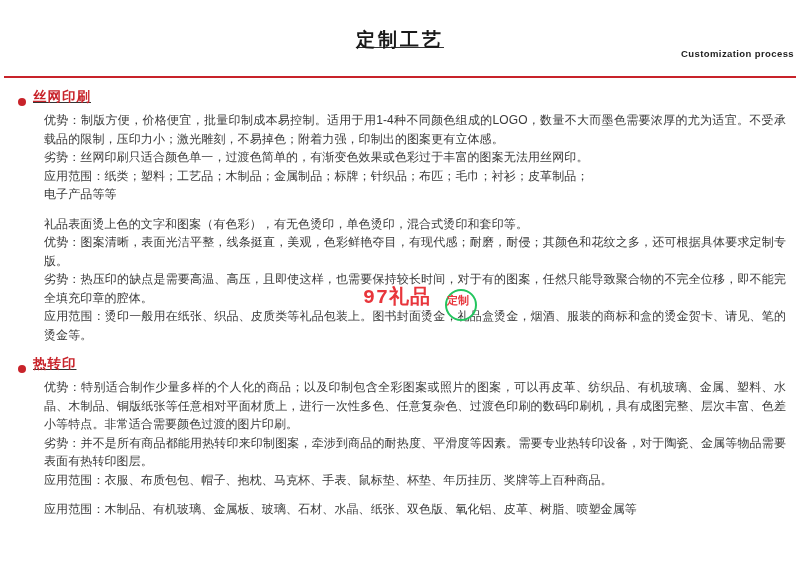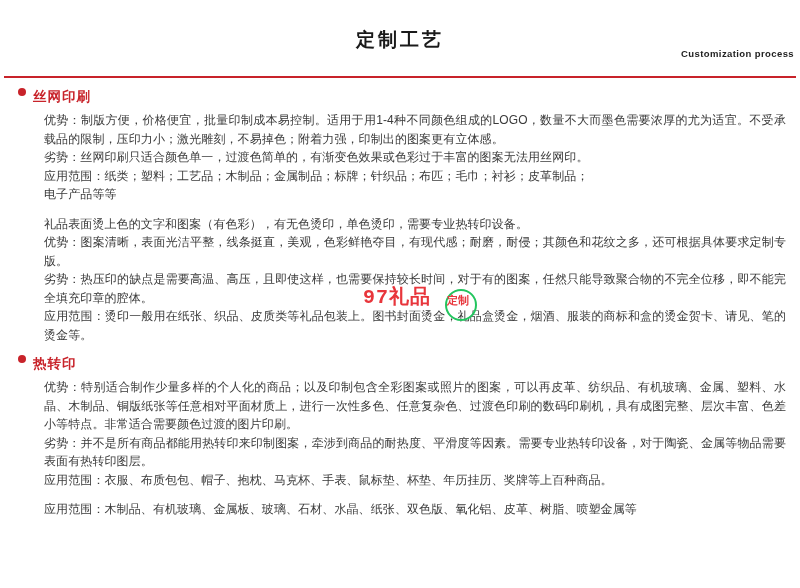--- a/index.html
+++ b/index.html
@@ -17,20 +17,21 @@
   }
   .page {
     position: relative;
     width: 800px;
     height: 588px;
     box-sizing: border-box;
   }
   .header {
     position: relative;
     height: 72px;
+    text-decoration: underline;
   }
   .main-title {
     text-align: center;
     font-size: 19px;
     font-weight: bold;
     color: #1a1a1a;
     letter-spacing: 3px;
     padding-top: 30px;
     line-height: 1;
   }
@@ -49,22 +50,23 @@
     margin: 4px 4px 0 4px;
   }
   .content {
     padding: 10px 14px 0 14px;
   }
   .section {
     margin-bottom: 11px;
   }
   .section-head {
     display: flex;
-    align-items: flex-start;
+    align-items: flex-end;
     margin-bottom: 5px;
+    text-decoration: underline;
   }
   .bullet {
     width: 8px;
     height: 8px;
     border-radius: 50%;
     background: #c8232a;
     margin-right: 7px;
     flex: 0 0 auto;
     margin-left: 4px;
   }
@@ -132,21 +134,21 @@
         <span class="bullet"></span>
         <span class="section-title">丝网印刷</span>
       </div>
       <div class="para">优势：制版方便，价格便宜，批量印制成本易控制。适用于用1-4种不同颜色组成的LOGO，数量不大而墨色需要浓厚的尤为适宜。不受承载品的限制，压印力小；激光雕刻，不易掉色；附着力强，印制出的图案更有立体感。</div>
       <div class="para">劣势：丝网印刷只适合颜色单一，过渡色简单的，有渐变色效果或色彩过于丰富的图案无法用丝网印。</div>
       <div class="para">应用范围：纸类；塑料；工艺品；木制品；金属制品；标牌；针织品；布匹；毛巾；衬衫；皮革制品；</div>
       <div class="para">电子产品等等</div>
     </div>
 
     <div class="section">
-      <div class="para">礼品表面烫上色的文字和图案（有色彩），有无色烫印，单色烫印，需要专业热转印设备。</div>
+      <div class="para">礼品表面烫上色的文字和图案（有色彩），有无色烫印，单色烫印，混合式烫印和套印等。</div>
       <div class="para">优势：图案清晰，表面光洁平整，线条挺直，美观，色彩鲜艳夺目，有现代感；耐磨，耐侵；其颜色和花纹之多，还可根据具体要求定制专版。</div>
       <div class="para">劣势：热压印的缺点是需要高温、高压，且即使这样，也需要保持较长时间，对于有的图案，任然只能导致聚合物的不完全位移，即不能完全填充印章的腔体。</div>
       <div class="para">应用范围：烫印一般用在纸张、织品、皮质类等礼品包装上。图书封面烫金，礼品盒烫金，烟酒、服装的商标和盒的烫金贺卡、请见、笔的烫金等。</div>
     </div>
 
     <div class="section">
       <div class="section-head">
         <span class="bullet"></span>
         <span class="section-title">热转印</span>
       </div>

